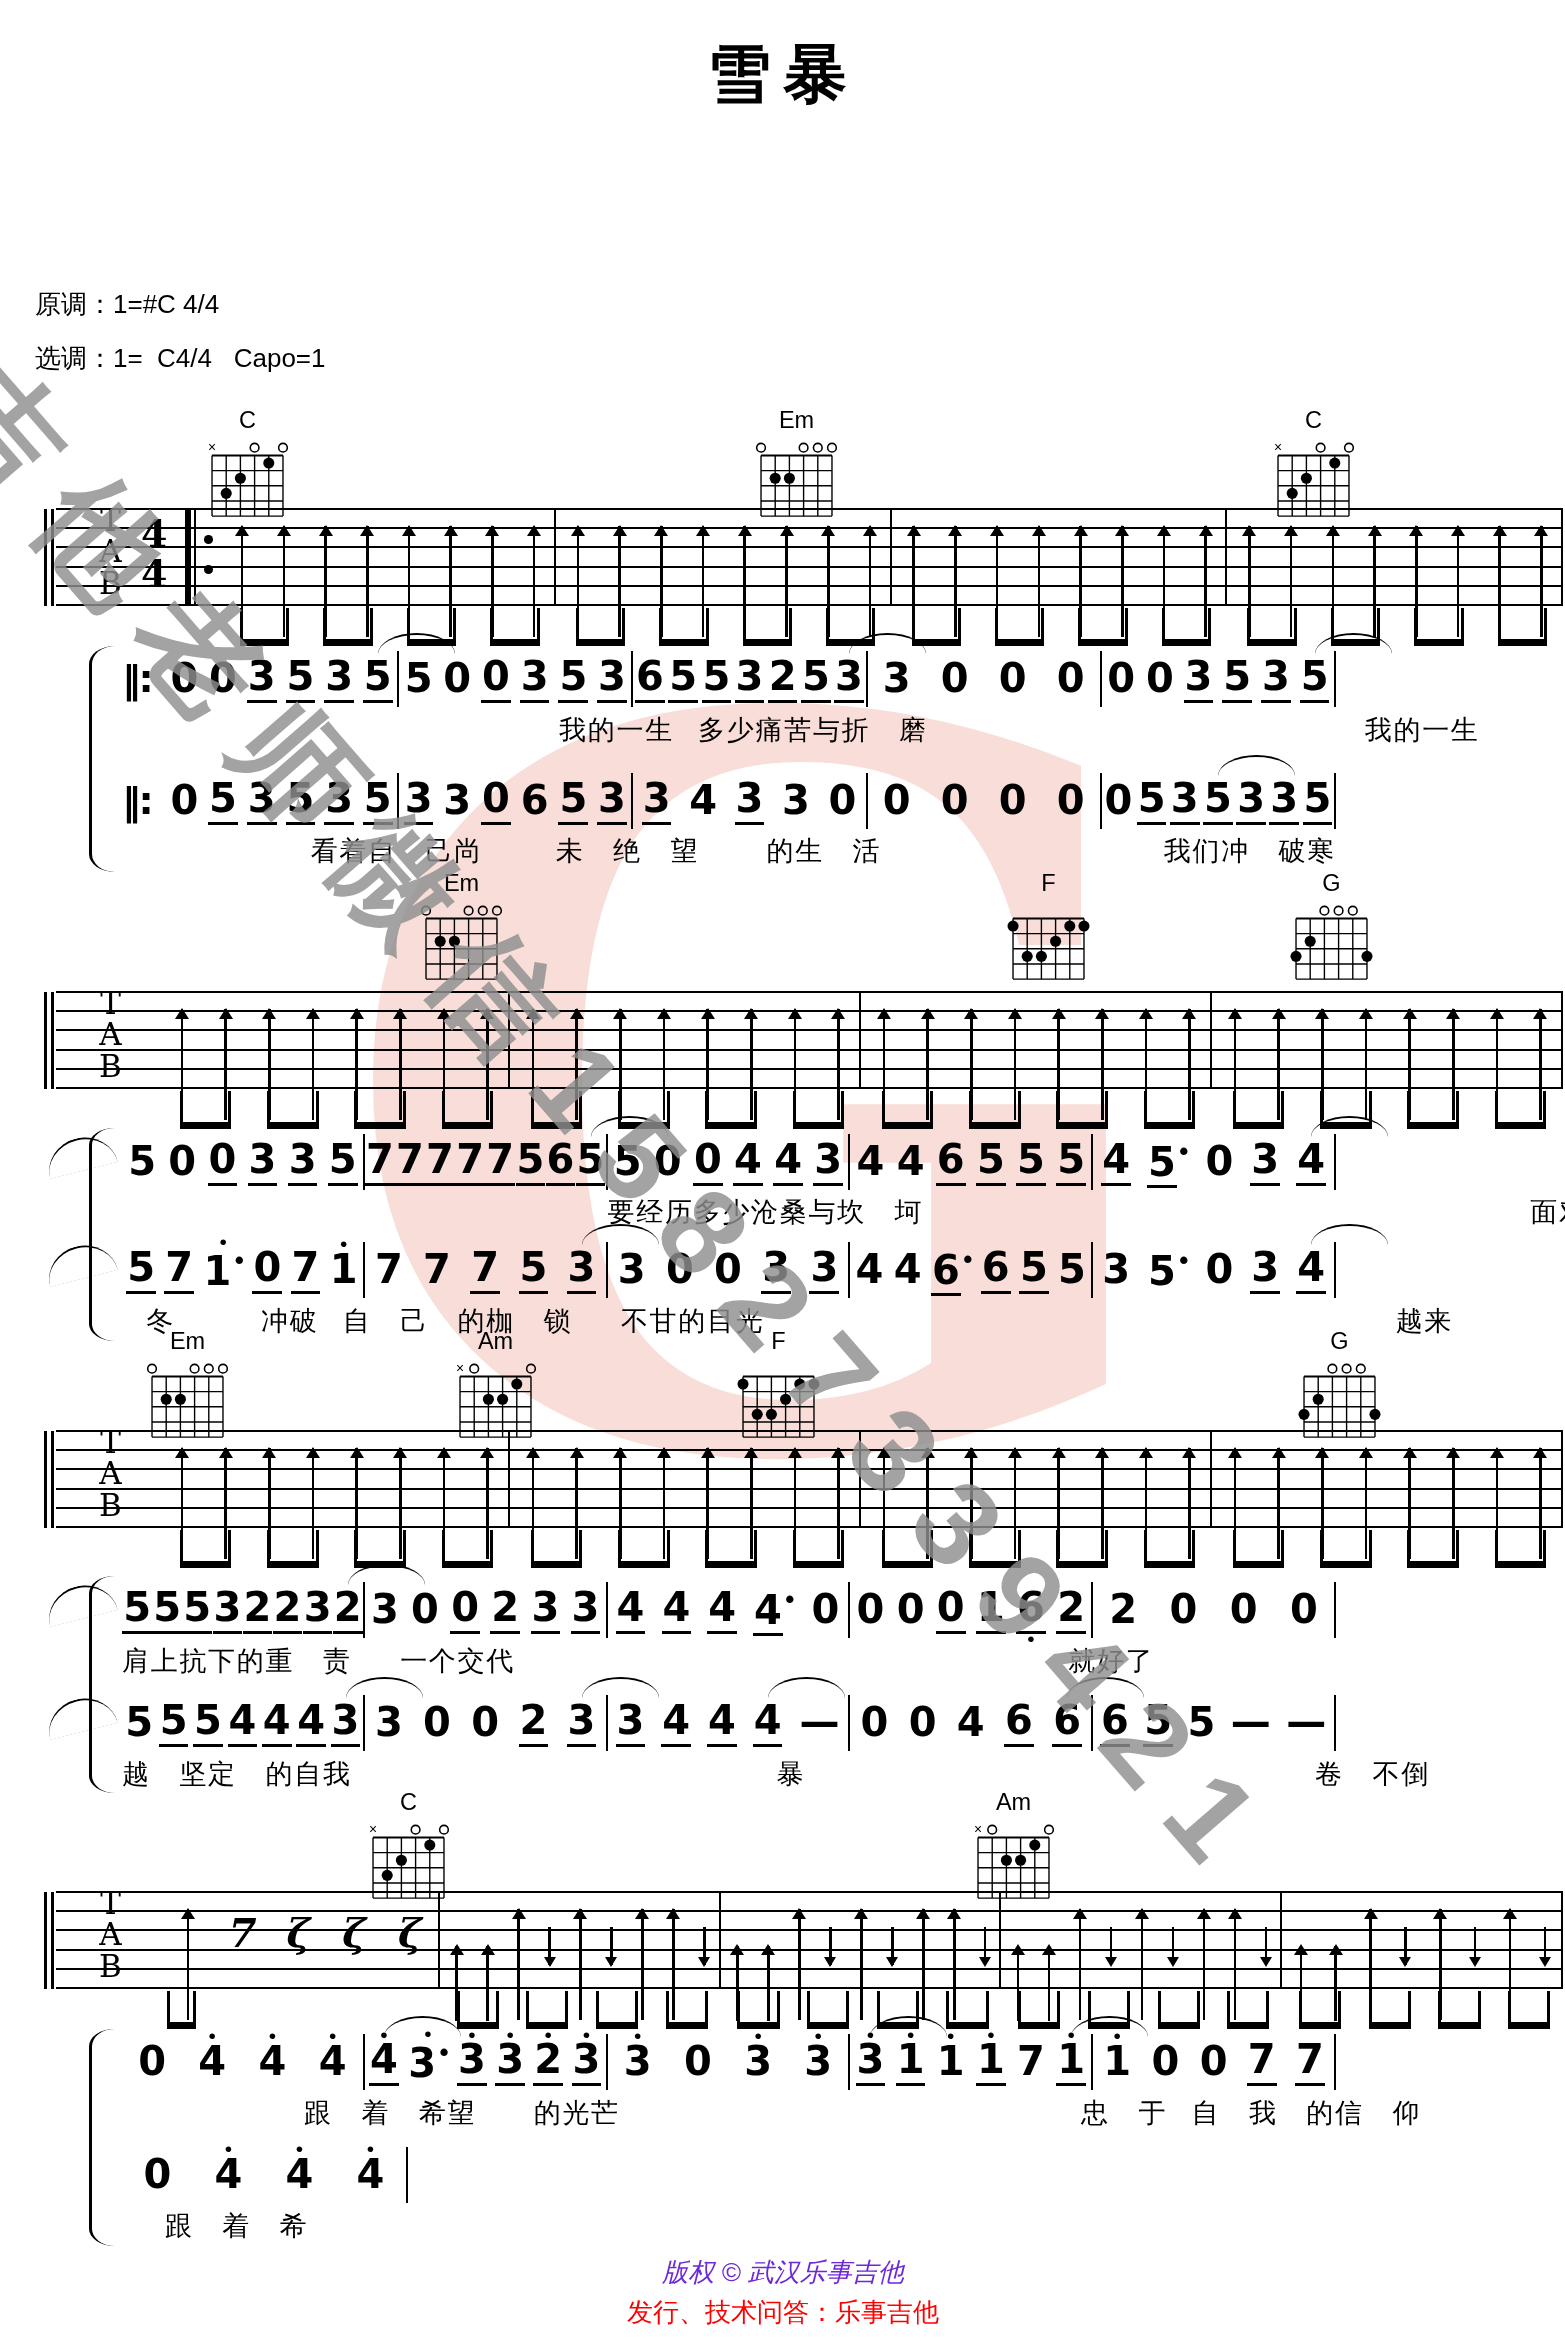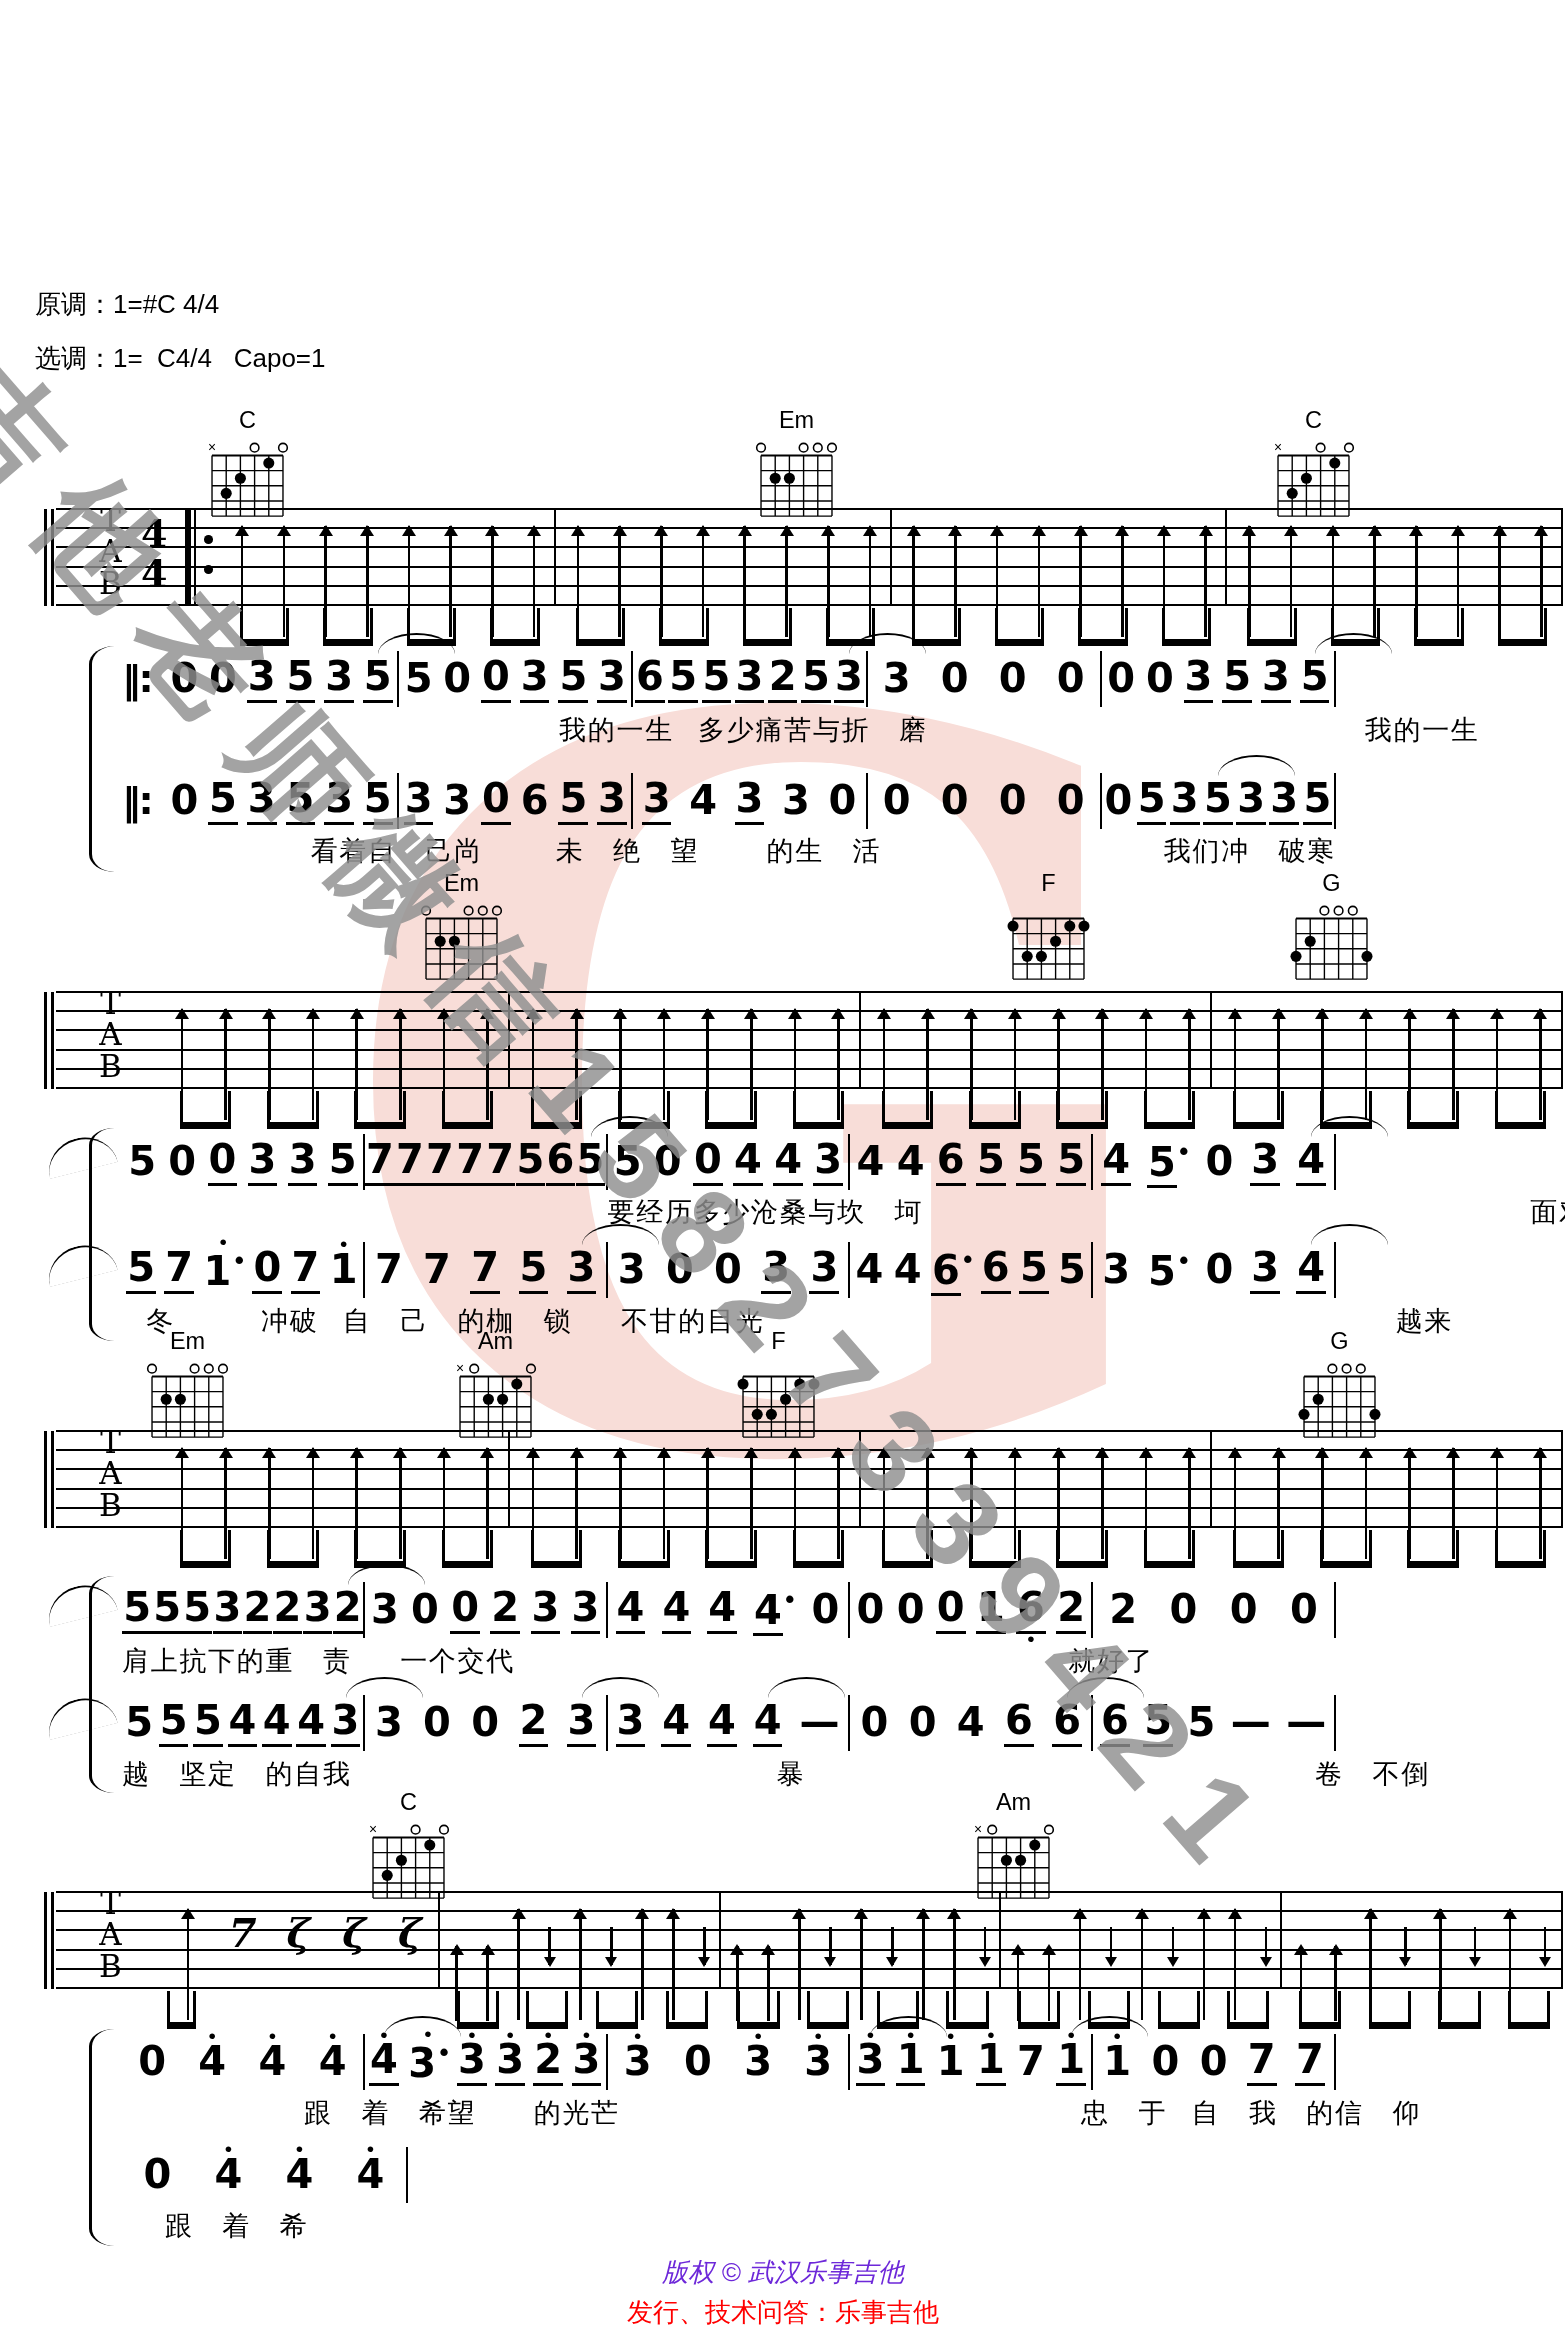--- a/index.html
+++ b/index.html
@@ -60,20 +60,21 @@
          border-top-left-radius:100% 8%;border-bottom-left-radius:100% 8%;z-index:2;}
   
   .foot{left:0;right:0;text-align:center;font:400 26px "Liberation Sans",sans-serif;z-index:2;}
   #foot1{top:2255px;} #foot2{top:2295px;}
 </style>
 </head>
 <body>
 
 <div id="page">
   <div id="logoG" class="abs" style="color: rgb(248, 221, 216);">G</div>
+  <div id="title" class="abs content">雪暴</div>
   <div id="key1" class="abs keyline content">原调：1=#C 4/4</div>
   <div id="key2" class="abs keyline content">选调：1=  C4/4   Capo=1</div>
   <div id="systems">
       <div class="chord" style="left: 204px; top: 407px;"><div class="cname">C</div><svg width="87" height="90" viewBox="0 0 100 104">
           <line x1="91" x2="91" y1="26" y2="96" stroke="#000" stroke-width="1.6"></line>
           <line x1="74.6" x2="74.6" y1="26" y2="96" stroke="#000" stroke-width="1.6"></line>
           <line x1="58.199999999999996" x2="58.199999999999996" y1="26" y2="96" stroke="#000" stroke-width="1.6"></line>
           <line x1="41.8" x2="41.8" y1="26" y2="96" stroke="#000" stroke-width="1.6"></line>
           <line x1="25.4" x2="25.4" y1="26" y2="96" stroke="#000" stroke-width="1.6"></line>
           <line x1="9" x2="9" y1="26" y2="96" stroke="#000" stroke-width="1.6"></line>

